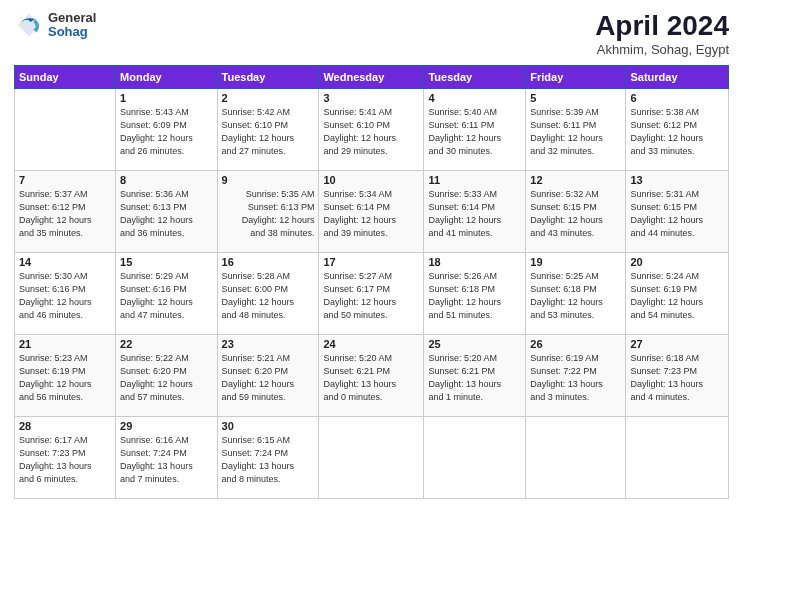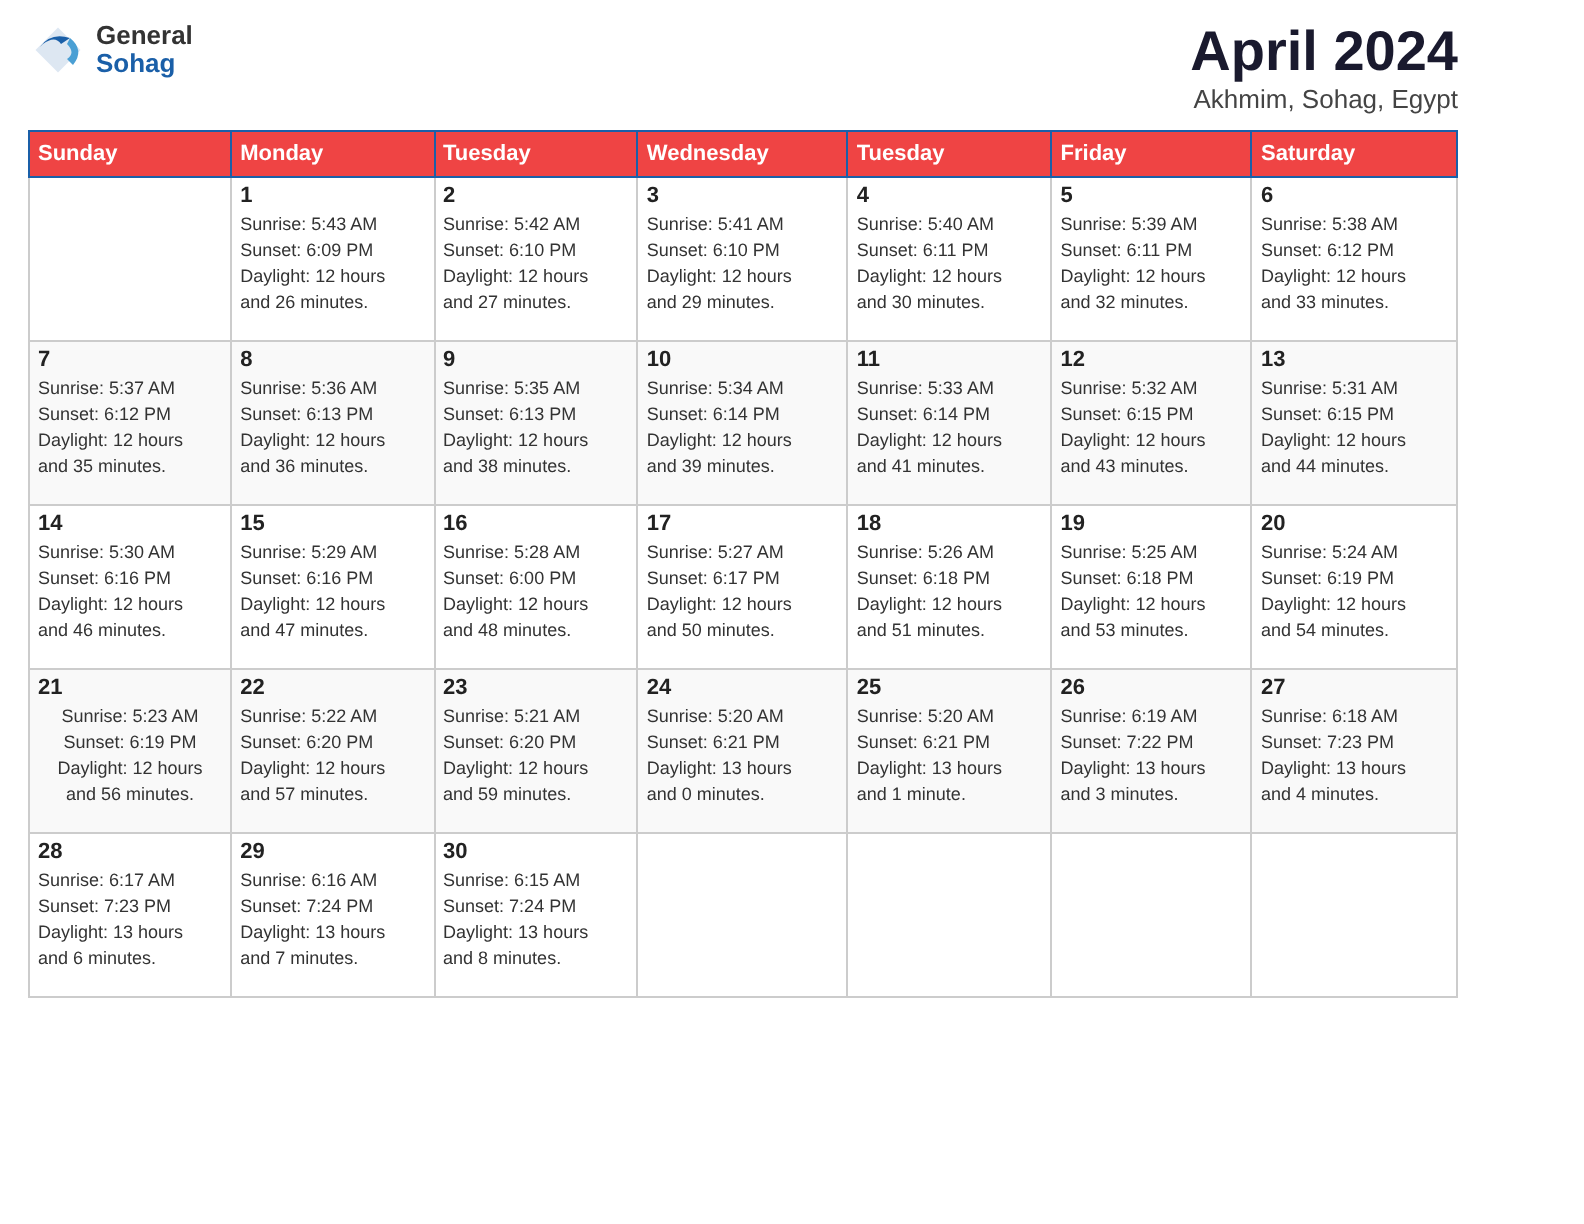--- a/index.html
+++ b/index.html
@@ -57,21 +57,21 @@
     .subtitle {
       font-size: 13px;
       color: #444;
     }
     .calendar {
       width: 100%;
       border-collapse: collapse;
       font-size: 9.5px;
     }
     .calendar thead tr th {
-      background-color: #ef4444;
+      background-color: #6d28d9;
       color: #fff;
       padding: 5px 4px;
       text-align: left;
       font-size: 11px;
       font-weight: bold;
       border: 1px solid #1a5fa8;
       margin-left: 44px;
     }
     .calendar tbody tr td {
       border: 1px solid #ccc;
@@ -193,21 +193,21 @@
           </td>
           <td>
             <span class="day-num">8</span>
             <div class="day-info" style="white-space: pre-line;">Sunrise: 5:36 AM
 Sunset: 6:13 PM
 Daylight: 12 hours
 and 36 minutes.</div>
           </td>
           <td>
             <span class="day-num">9</span>
-            <div class="day-info" style="white-space: pre-line;">Sunrise: 5:35 AM
+            <div class="day-info" style="white-space: pre-line; text-align: right;">Sunrise: 5:35 AM
 Sunset: 6:13 PM
 Daylight: 12 hours
 and 38 minutes.</div>
           </td>
           <td>
             <span class="day-num">10</span>
             <div class="day-info" style="white-space: pre-line;">Sunrise: 5:34 AM
 Sunset: 6:14 PM
 Daylight: 12 hours
 and 39 minutes.</div>
@@ -281,21 +281,21 @@
             <span class="day-num">20</span>
             <div class="day-info" style="white-space: pre-line;">Sunrise: 5:24 AM
 Sunset: 6:19 PM
 Daylight: 12 hours
 and 54 minutes.</div>
           </td>
         </tr>
         <tr>
           <td>
             <span class="day-num">21</span>
-            <div class="day-info" style="white-space: pre-line; text-align: center;">Sunrise: 5:23 AM
+            <div class="day-info" style="white-space: pre-line;">Sunrise: 5:23 AM
 Sunset: 6:19 PM
 Daylight: 12 hours
 and 56 minutes.</div>
           </td>
           <td>
             <span class="day-num">22</span>
             <div class="day-info" style="white-space: pre-line;">Sunrise: 5:22 AM
 Sunset: 6:20 PM
 Daylight: 12 hours
 and 57 minutes.</div>

